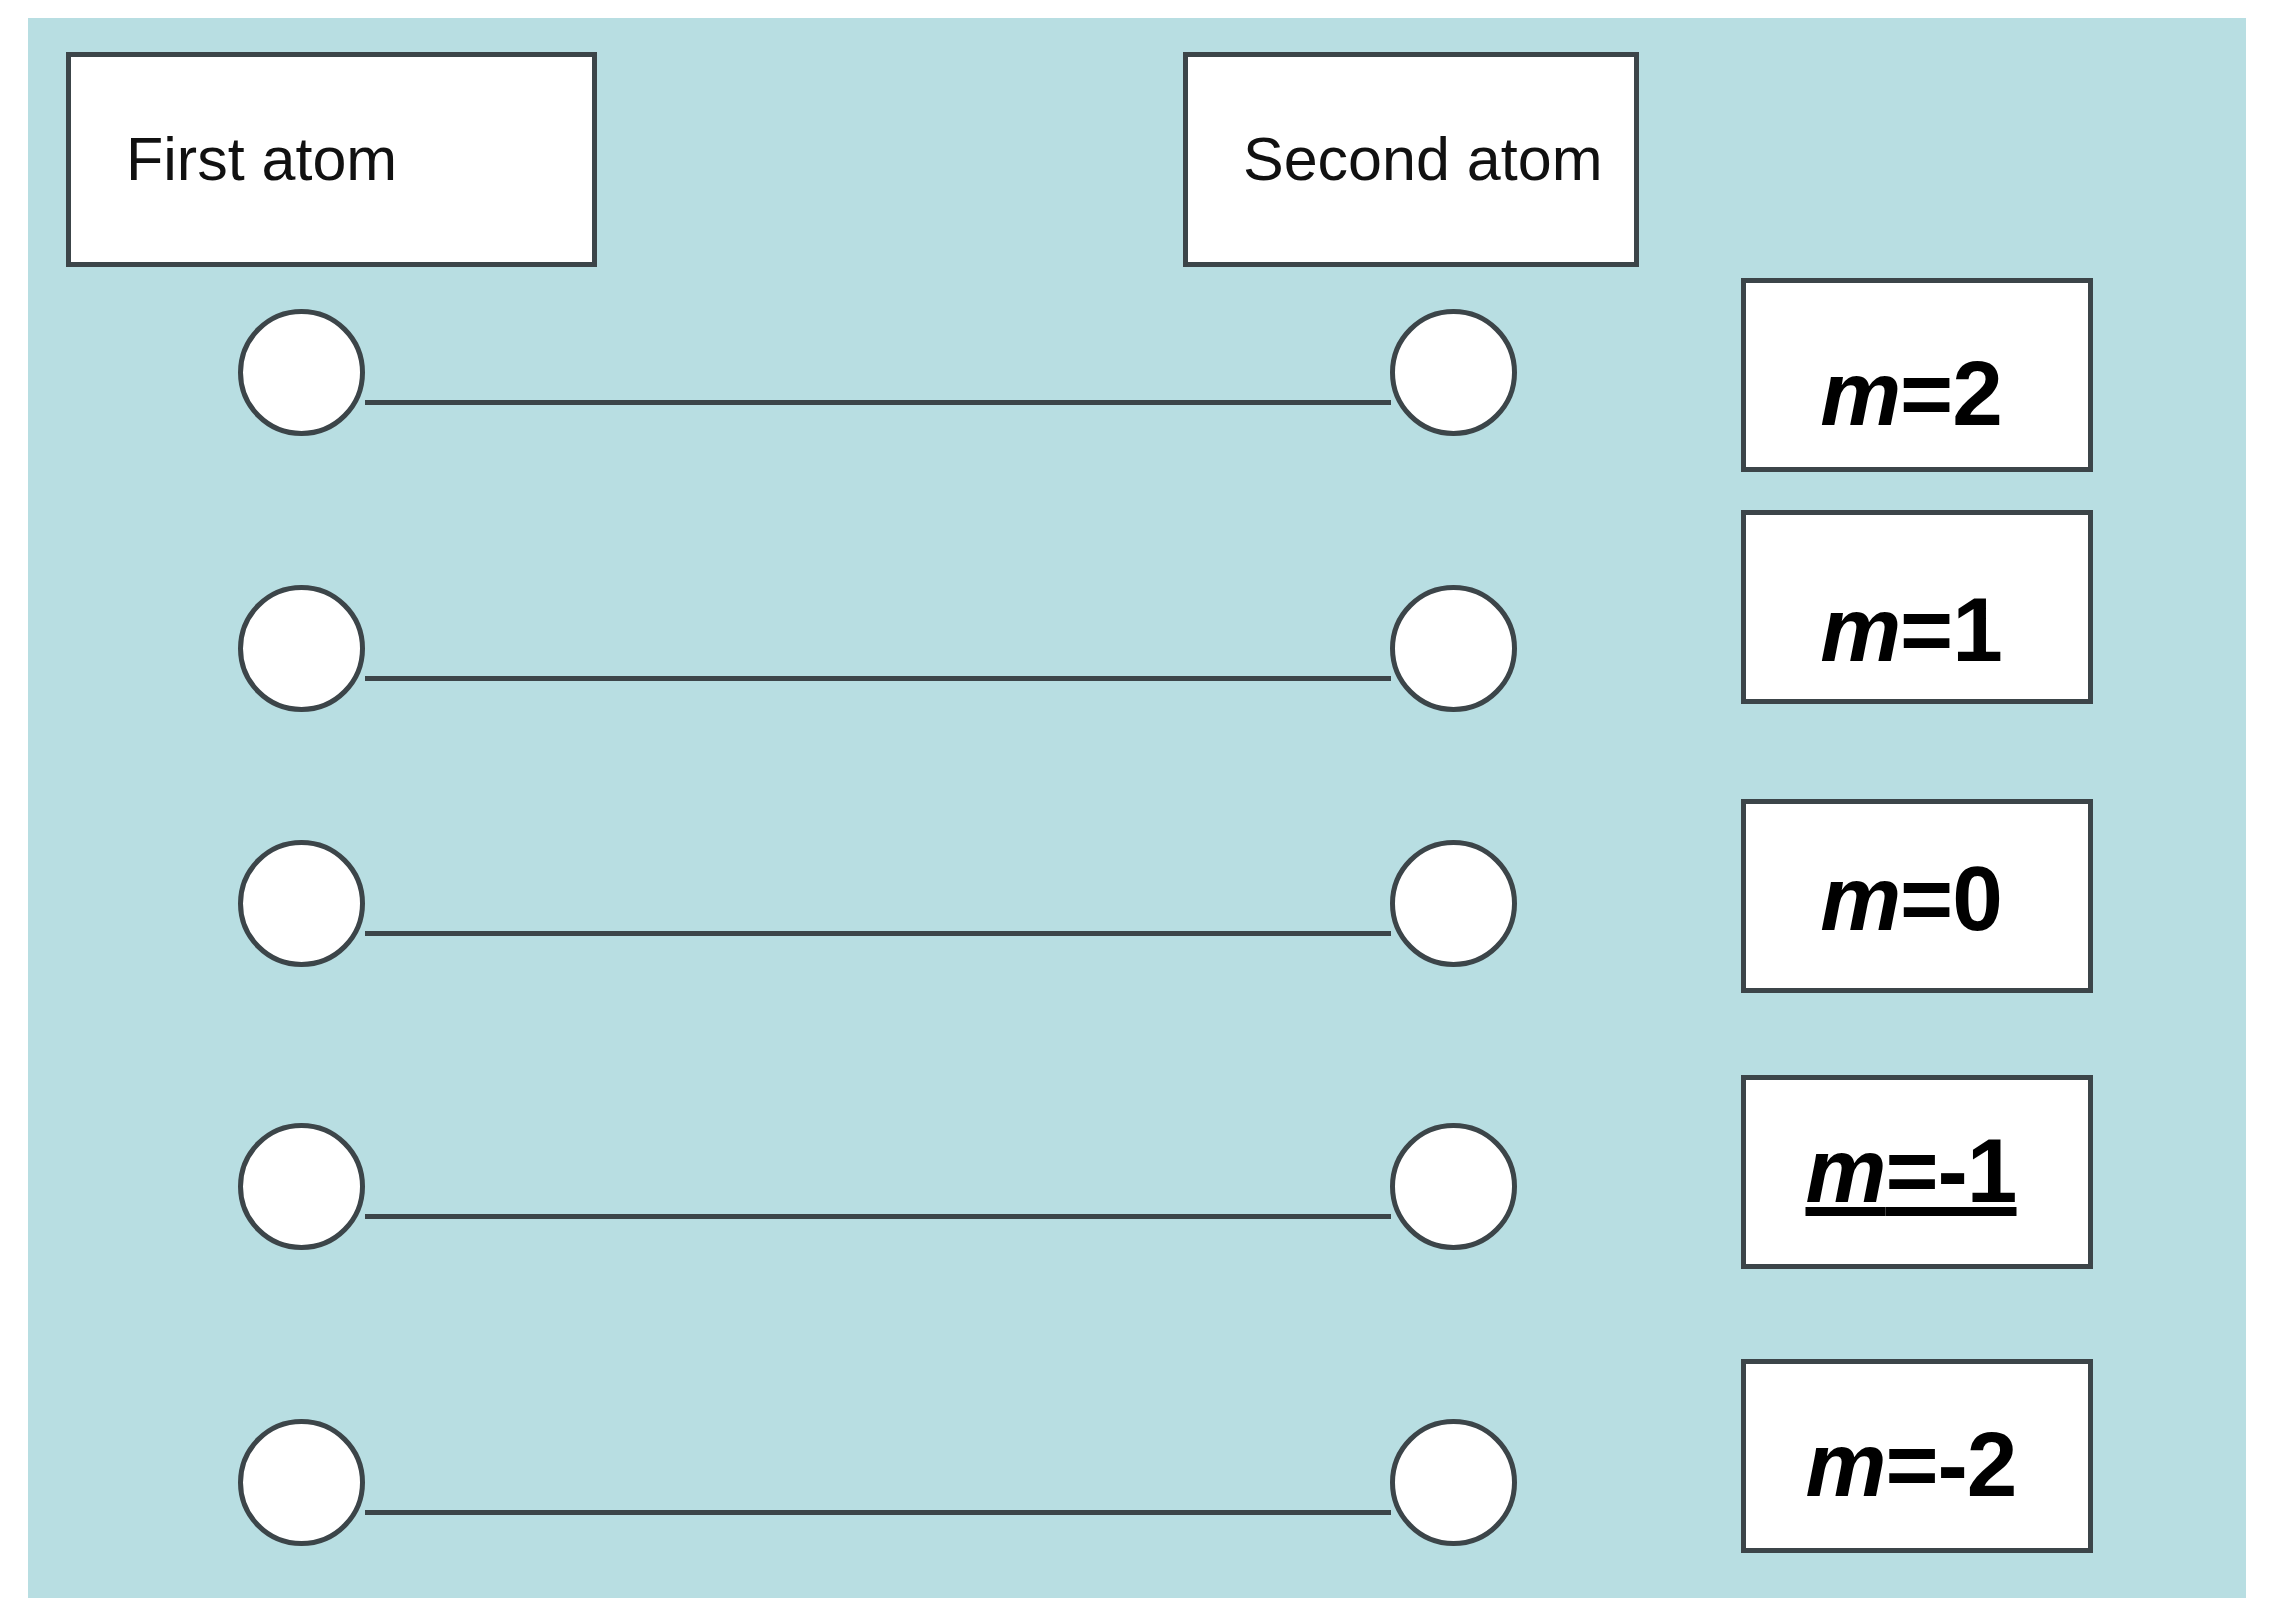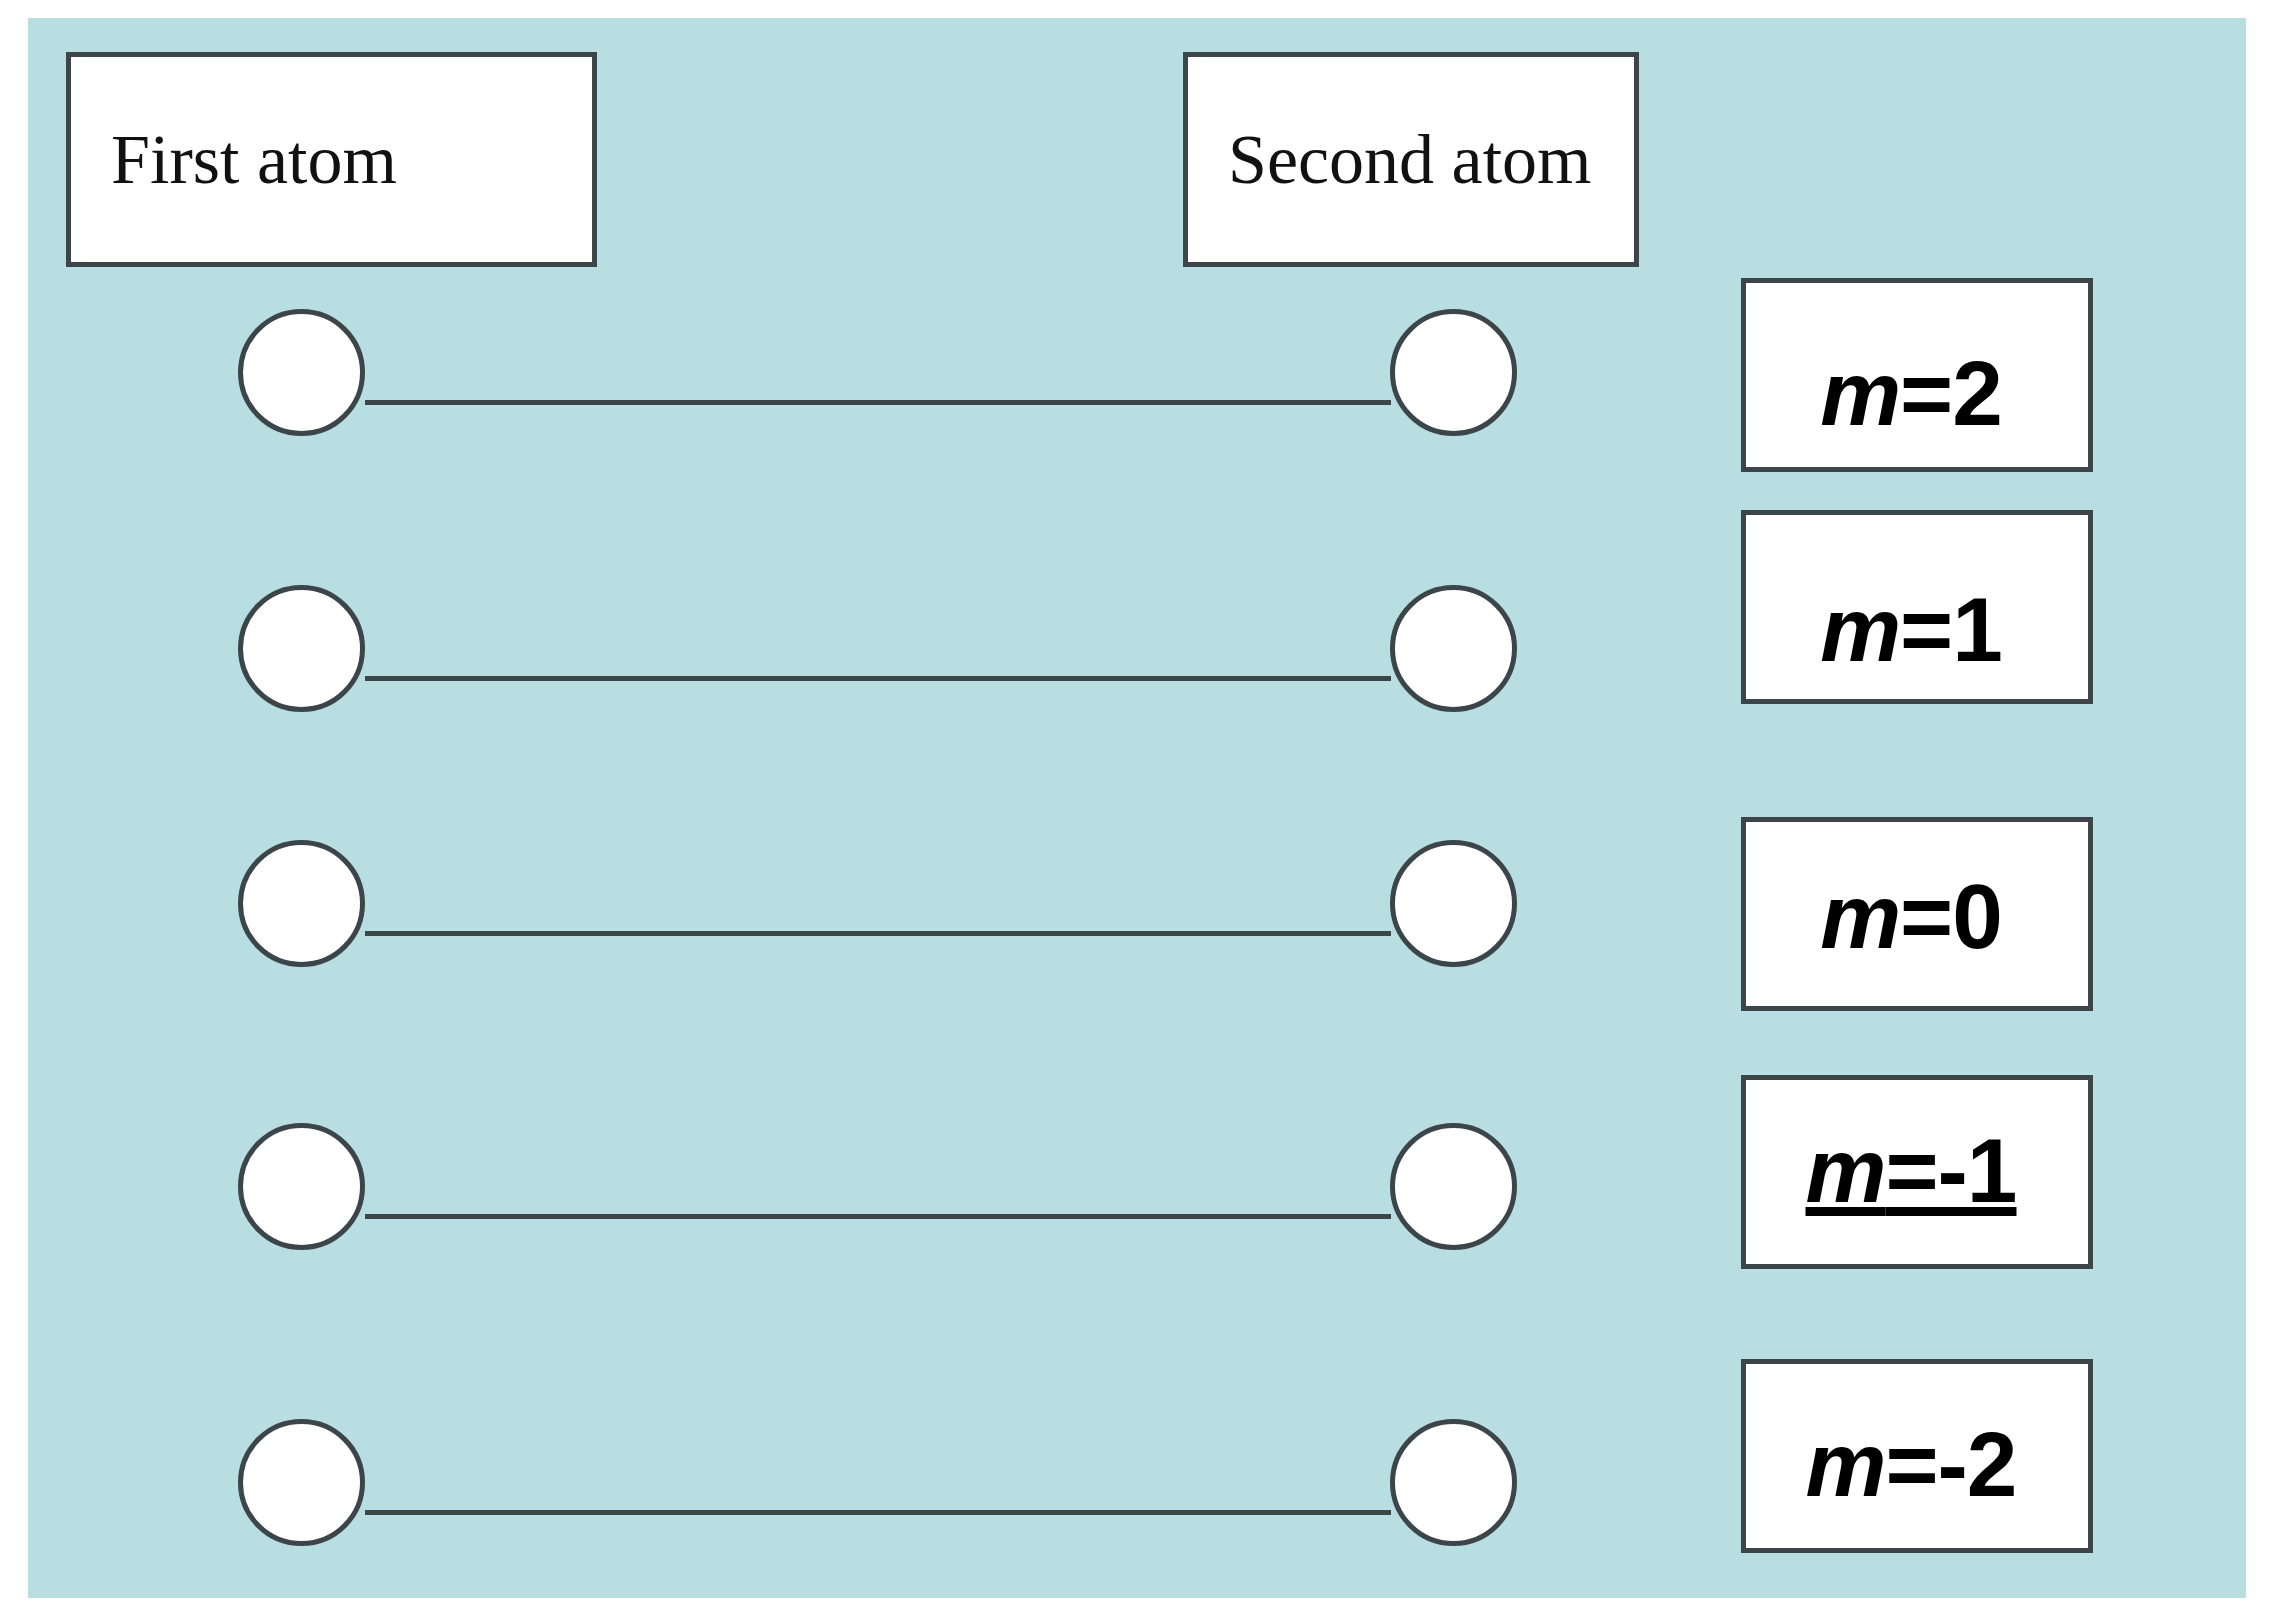--- a/index.html
+++ b/index.html
@@ -40,25 +40,25 @@
     display: flex;
     align-items: center;
     overflow: hidden;
   }
 
   
   .header-box {
     justify-content: flex-start;
   }
   .header-box .box-label {
-    font-family: Liberation Serif, serif;
-    font-size: 70px;
+    font-family: Liberation Sans, sans-serif;
+    font-size: 61px;
     line-height: 1;
     color: #111111;
-    padding-left: 40px;
+    padding-left: 55px;
     white-space: nowrap;
   }
 
   #box-first-atom {
     left: 38px;
     top: 34px;
     width: 531px;
     height: 215px;
   }
   #box-second-atom {
@@ -91,21 +91,21 @@
     font-style: italic;
   }
   .m-label .m-val {
     font-style: normal;
   }
   
   #m-box-0 { top: 260px; }
   #m-box-0 .m-label { top: 18px; }
   #m-box-1 { top: 492px; }
   #m-box-1 .m-label { top: 22px; }
-  #m-box-2 { top: 799px; }
+  #m-box-2 { top: 781px; }
   #m-box-2 .m-label { top: 2px; }
   #m-box-3 { top: 1057px; text-decoration: underline; }
   #m-box-3 .m-label { top: -2px; }
   #m-box-4 { top: 1341px; }
   #m-box-4 .m-label { top: 8px; }
 
   
   .molecule-row {
     position: absolute;
     left: 0;

